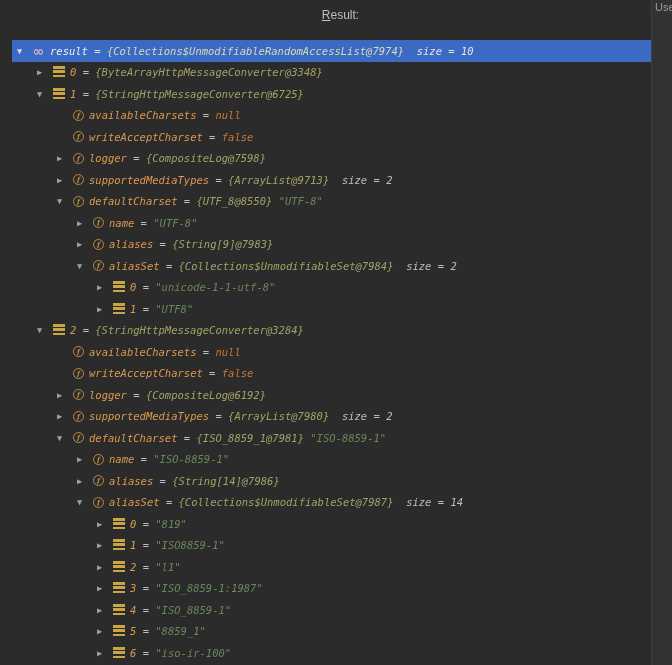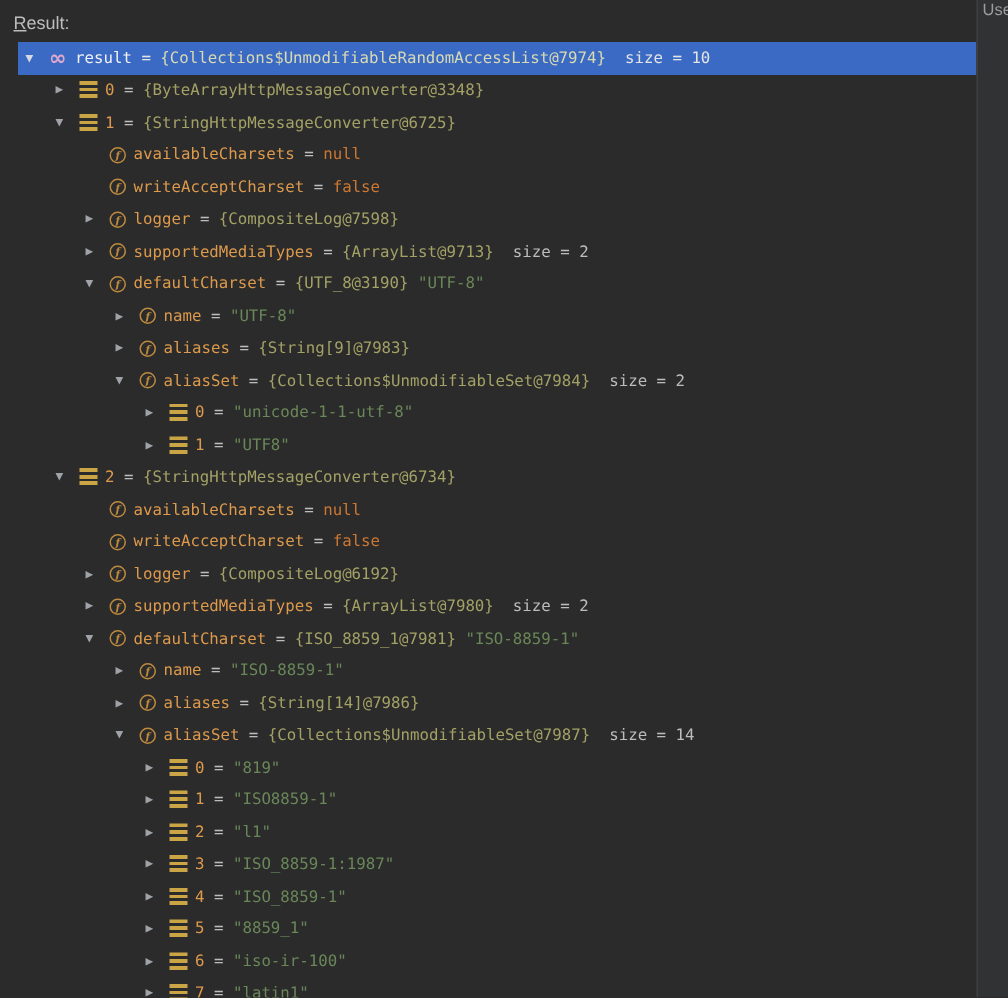--- a/index.html
+++ b/index.html
@@ -4,25 +4,26 @@
 <style>
   * { margin:0; padding:0; box-sizing:border-box; }
   html,body { width:672px; height:665px; }
   body {
     background: var(--bg, #2b2b2b);
     overflow: hidden;
     position: relative;
     font-family: "DejaVu Sans Mono", monospace;
   }
   .header {
-    height: 28px;
+    height: 40px;
     padding: 8px 0 0 9px;
     font-family: "Liberation Sans", sans-serif;
     font-size: 12px;
     color: var(--header, #bdbdbd);
+    text-align: center;
   }
   .header .mnemonic { text-decoration: underline; }
   .tree { width: 100%; }
   .row {
     display: flex;
     align-items: center;
     height: 21.5px;
     margin-right: 21px;
     white-space: pre;
     font-size: 10.5px;
@@ -62,21 +63,21 @@
     border-radius: 50%;
     color: var(--field-icon, #bd8a40);
     font: italic bold 7px "DejaVu Serif", serif;
     line-height: 1;
   }
   .nodeicon.result {
     color: var(--result-icon, #dfa9cd);
     font: bold 14px "DejaVu Sans", sans-serif;
     line-height: 12px;
   }
-  .rowtext { white-space: pre; }
+  .rowtext { white-space: pre; font-style: italic; }
   .p-name { color: var(--name, #dd9a4d); }
   .p-eq   { color: var(--eq, #bdbdbd); }
   .p-ref  { color: var(--ref, #a3a165); }
   .p-str  { color: var(--str, #6a8759); }
   .p-kw   { color: var(--kw, #cc7832); }
   .p-size { color: var(--size, #bdbdbd); }
   .row.selected .p-name { color: #f1f1f1; }
   .row.selected .p-ref  { color: #d8dab2; }
   .row.selected .p-eq, .row.selected .p-size { color: #e4e4e4; }
   .right-strip {
@@ -104,27 +105,27 @@
     <span class="mnemonic">R</span><span>esult:</span>
   </div>
   <div class="tree">
       <div class="row selected" style="padding-left: 17px;"><span class="arrow">▼</span><span class="nodeicon result">∞</span><span class="rowtext"><span class="p-name">result</span><span class="p-eq"> = </span><span class="p-ref">{Collections$UnmodifiableRandomAccessList@7974}</span><span class="p-size">  size = 10</span></span></div>
       <div class="row" style="padding-left: 37px;"><span class="arrow">▶</span><span class="nodeicon list"></span><span class="rowtext"><span class="p-name">0</span><span class="p-eq"> = </span><span class="p-ref">{ByteArrayHttpMessageConverter@3348}</span></span></div>
       <div class="row" style="padding-left: 37px;"><span class="arrow">▼</span><span class="nodeicon list"></span><span class="rowtext"><span class="p-name">1</span><span class="p-eq"> = </span><span class="p-ref">{StringHttpMessageConverter@6725}</span></span></div>
       <div class="row" style="padding-left: 57px;"><span class="arrow"></span><span class="nodeicon field">f</span><span class="rowtext"><span class="p-name">availableCharsets</span><span class="p-eq"> = </span><span class="p-kw">null</span></span></div>
       <div class="row" style="padding-left: 57px;"><span class="arrow"></span><span class="nodeicon field">f</span><span class="rowtext"><span class="p-name">writeAcceptCharset</span><span class="p-eq"> = </span><span class="p-kw">false</span></span></div>
       <div class="row" style="padding-left: 57px;"><span class="arrow">▶</span><span class="nodeicon field">f</span><span class="rowtext"><span class="p-name">logger</span><span class="p-eq"> = </span><span class="p-ref">{CompositeLog@7598}</span></span></div>
       <div class="row" style="padding-left: 57px;"><span class="arrow">▶</span><span class="nodeicon field">f</span><span class="rowtext"><span class="p-name">supportedMediaTypes</span><span class="p-eq"> = </span><span class="p-ref">{ArrayList@9713}</span><span class="p-size">  size = 2</span></span></div>
-      <div class="row" style="padding-left: 57px;"><span class="arrow">▼</span><span class="nodeicon field">f</span><span class="rowtext"><span class="p-name">defaultCharset</span><span class="p-eq"> = </span><span class="p-ref">{UTF_8@3190}</span><span class="p-str"> "UTF-8"</span></span></div>
+      <div class="row" style="padding-left: 57px;"><span class="arrow">▼</span><span class="nodeicon field">f</span><span class="rowtext"><span class="p-name">defaultCharset</span><span class="p-eq"> = </span><span class="p-ref">{UTF_8@8550}</span><span class="p-str"> "UTF-8"</span></span></div>
       <div class="row" style="padding-left: 77px;"><span class="arrow">▶</span><span class="nodeicon field">f</span><span class="rowtext"><span class="p-name">name</span><span class="p-eq"> = </span><span class="p-str">"UTF-8"</span></span></div>
       <div class="row" style="padding-left: 77px;"><span class="arrow">▶</span><span class="nodeicon field">f</span><span class="rowtext"><span class="p-name">aliases</span><span class="p-eq"> = </span><span class="p-ref">{String[9]@7983}</span></span></div>
       <div class="row" style="padding-left: 77px;"><span class="arrow">▼</span><span class="nodeicon field">f</span><span class="rowtext"><span class="p-name">aliasSet</span><span class="p-eq"> = </span><span class="p-ref">{Collections$UnmodifiableSet@7984}</span><span class="p-size">  size = 2</span></span></div>
       <div class="row" style="padding-left: 97px;"><span class="arrow">▶</span><span class="nodeicon list"></span><span class="rowtext"><span class="p-name">0</span><span class="p-eq"> = </span><span class="p-str">"unicode-1-1-utf-8"</span></span></div>
       <div class="row" style="padding-left: 97px;"><span class="arrow">▶</span><span class="nodeicon list"></span><span class="rowtext"><span class="p-name">1</span><span class="p-eq"> = </span><span class="p-str">"UTF8"</span></span></div>
-      <div class="row" style="padding-left: 37px;"><span class="arrow">▼</span><span class="nodeicon list"></span><span class="rowtext"><span class="p-name">2</span><span class="p-eq"> = </span><span class="p-ref">{StringHttpMessageConverter@6734}</span></span></div>
+      <div class="row" style="padding-left: 37px;"><span class="arrow">▼</span><span class="nodeicon list"></span><span class="rowtext"><span class="p-name">2</span><span class="p-eq"> = </span><span class="p-ref">{StringHttpMessageConverter@3284}</span></span></div>
       <div class="row" style="padding-left: 57px;"><span class="arrow"></span><span class="nodeicon field">f</span><span class="rowtext"><span class="p-name">availableCharsets</span><span class="p-eq"> = </span><span class="p-kw">null</span></span></div>
       <div class="row" style="padding-left: 57px;"><span class="arrow"></span><span class="nodeicon field">f</span><span class="rowtext"><span class="p-name">writeAcceptCharset</span><span class="p-eq"> = </span><span class="p-kw">false</span></span></div>
       <div class="row" style="padding-left: 57px;"><span class="arrow">▶</span><span class="nodeicon field">f</span><span class="rowtext"><span class="p-name">logger</span><span class="p-eq"> = </span><span class="p-ref">{CompositeLog@6192}</span></span></div>
       <div class="row" style="padding-left: 57px;"><span class="arrow">▶</span><span class="nodeicon field">f</span><span class="rowtext"><span class="p-name">supportedMediaTypes</span><span class="p-eq"> = </span><span class="p-ref">{ArrayList@7980}</span><span class="p-size">  size = 2</span></span></div>
       <div class="row" style="padding-left: 57px;"><span class="arrow">▼</span><span class="nodeicon field">f</span><span class="rowtext"><span class="p-name">defaultCharset</span><span class="p-eq"> = </span><span class="p-ref">{ISO_8859_1@7981}</span><span class="p-str"> "ISO-8859-1"</span></span></div>
       <div class="row" style="padding-left: 77px;"><span class="arrow">▶</span><span class="nodeicon field">f</span><span class="rowtext"><span class="p-name">name</span><span class="p-eq"> = </span><span class="p-str">"ISO-8859-1"</span></span></div>
       <div class="row" style="padding-left: 77px;"><span class="arrow">▶</span><span class="nodeicon field">f</span><span class="rowtext"><span class="p-name">aliases</span><span class="p-eq"> = </span><span class="p-ref">{String[14]@7986}</span></span></div>
       <div class="row" style="padding-left: 77px;"><span class="arrow">▼</span><span class="nodeicon field">f</span><span class="rowtext"><span class="p-name">aliasSet</span><span class="p-eq"> = </span><span class="p-ref">{Collections$UnmodifiableSet@7987}</span><span class="p-size">  size = 14</span></span></div>
       <div class="row" style="padding-left: 97px;"><span class="arrow">▶</span><span class="nodeicon list"></span><span class="rowtext"><span class="p-name">0</span><span class="p-eq"> = </span><span class="p-str">"819"</span></span></div>
       <div class="row" style="padding-left: 97px;"><span class="arrow">▶</span><span class="nodeicon list"></span><span class="rowtext"><span class="p-name">1</span><span class="p-eq"> = </span><span class="p-str">"ISO8859-1"</span></span></div>

